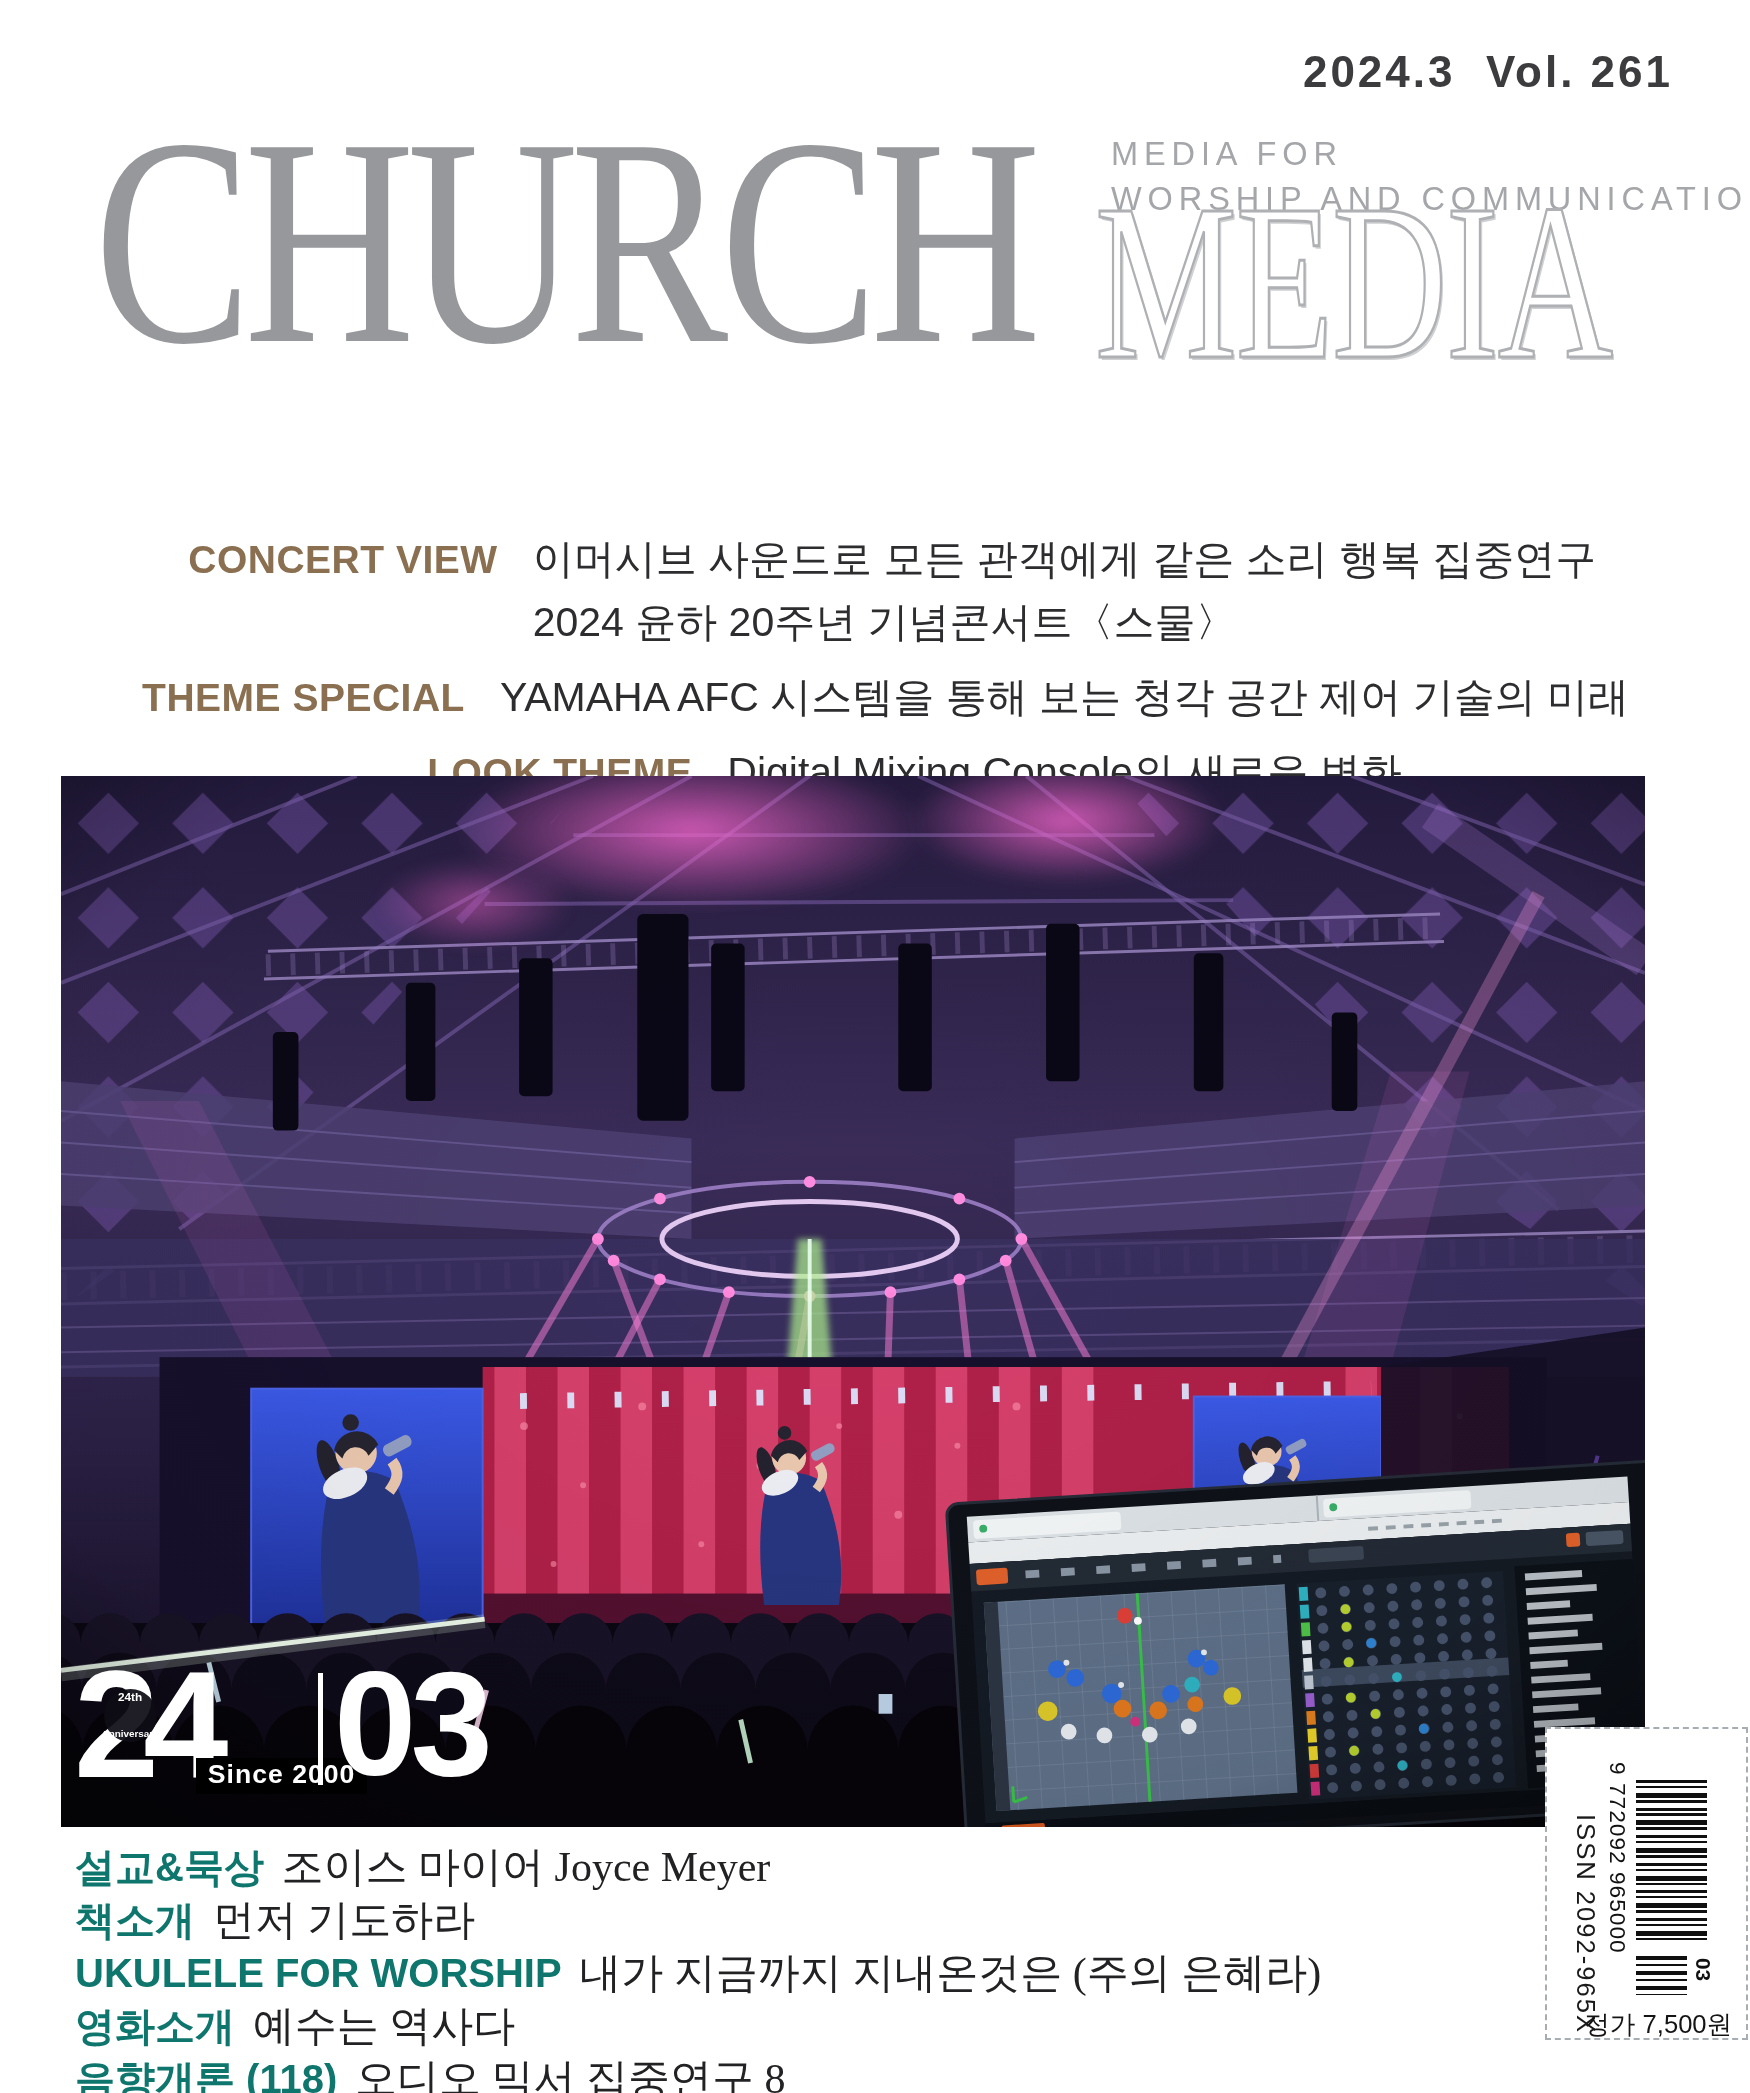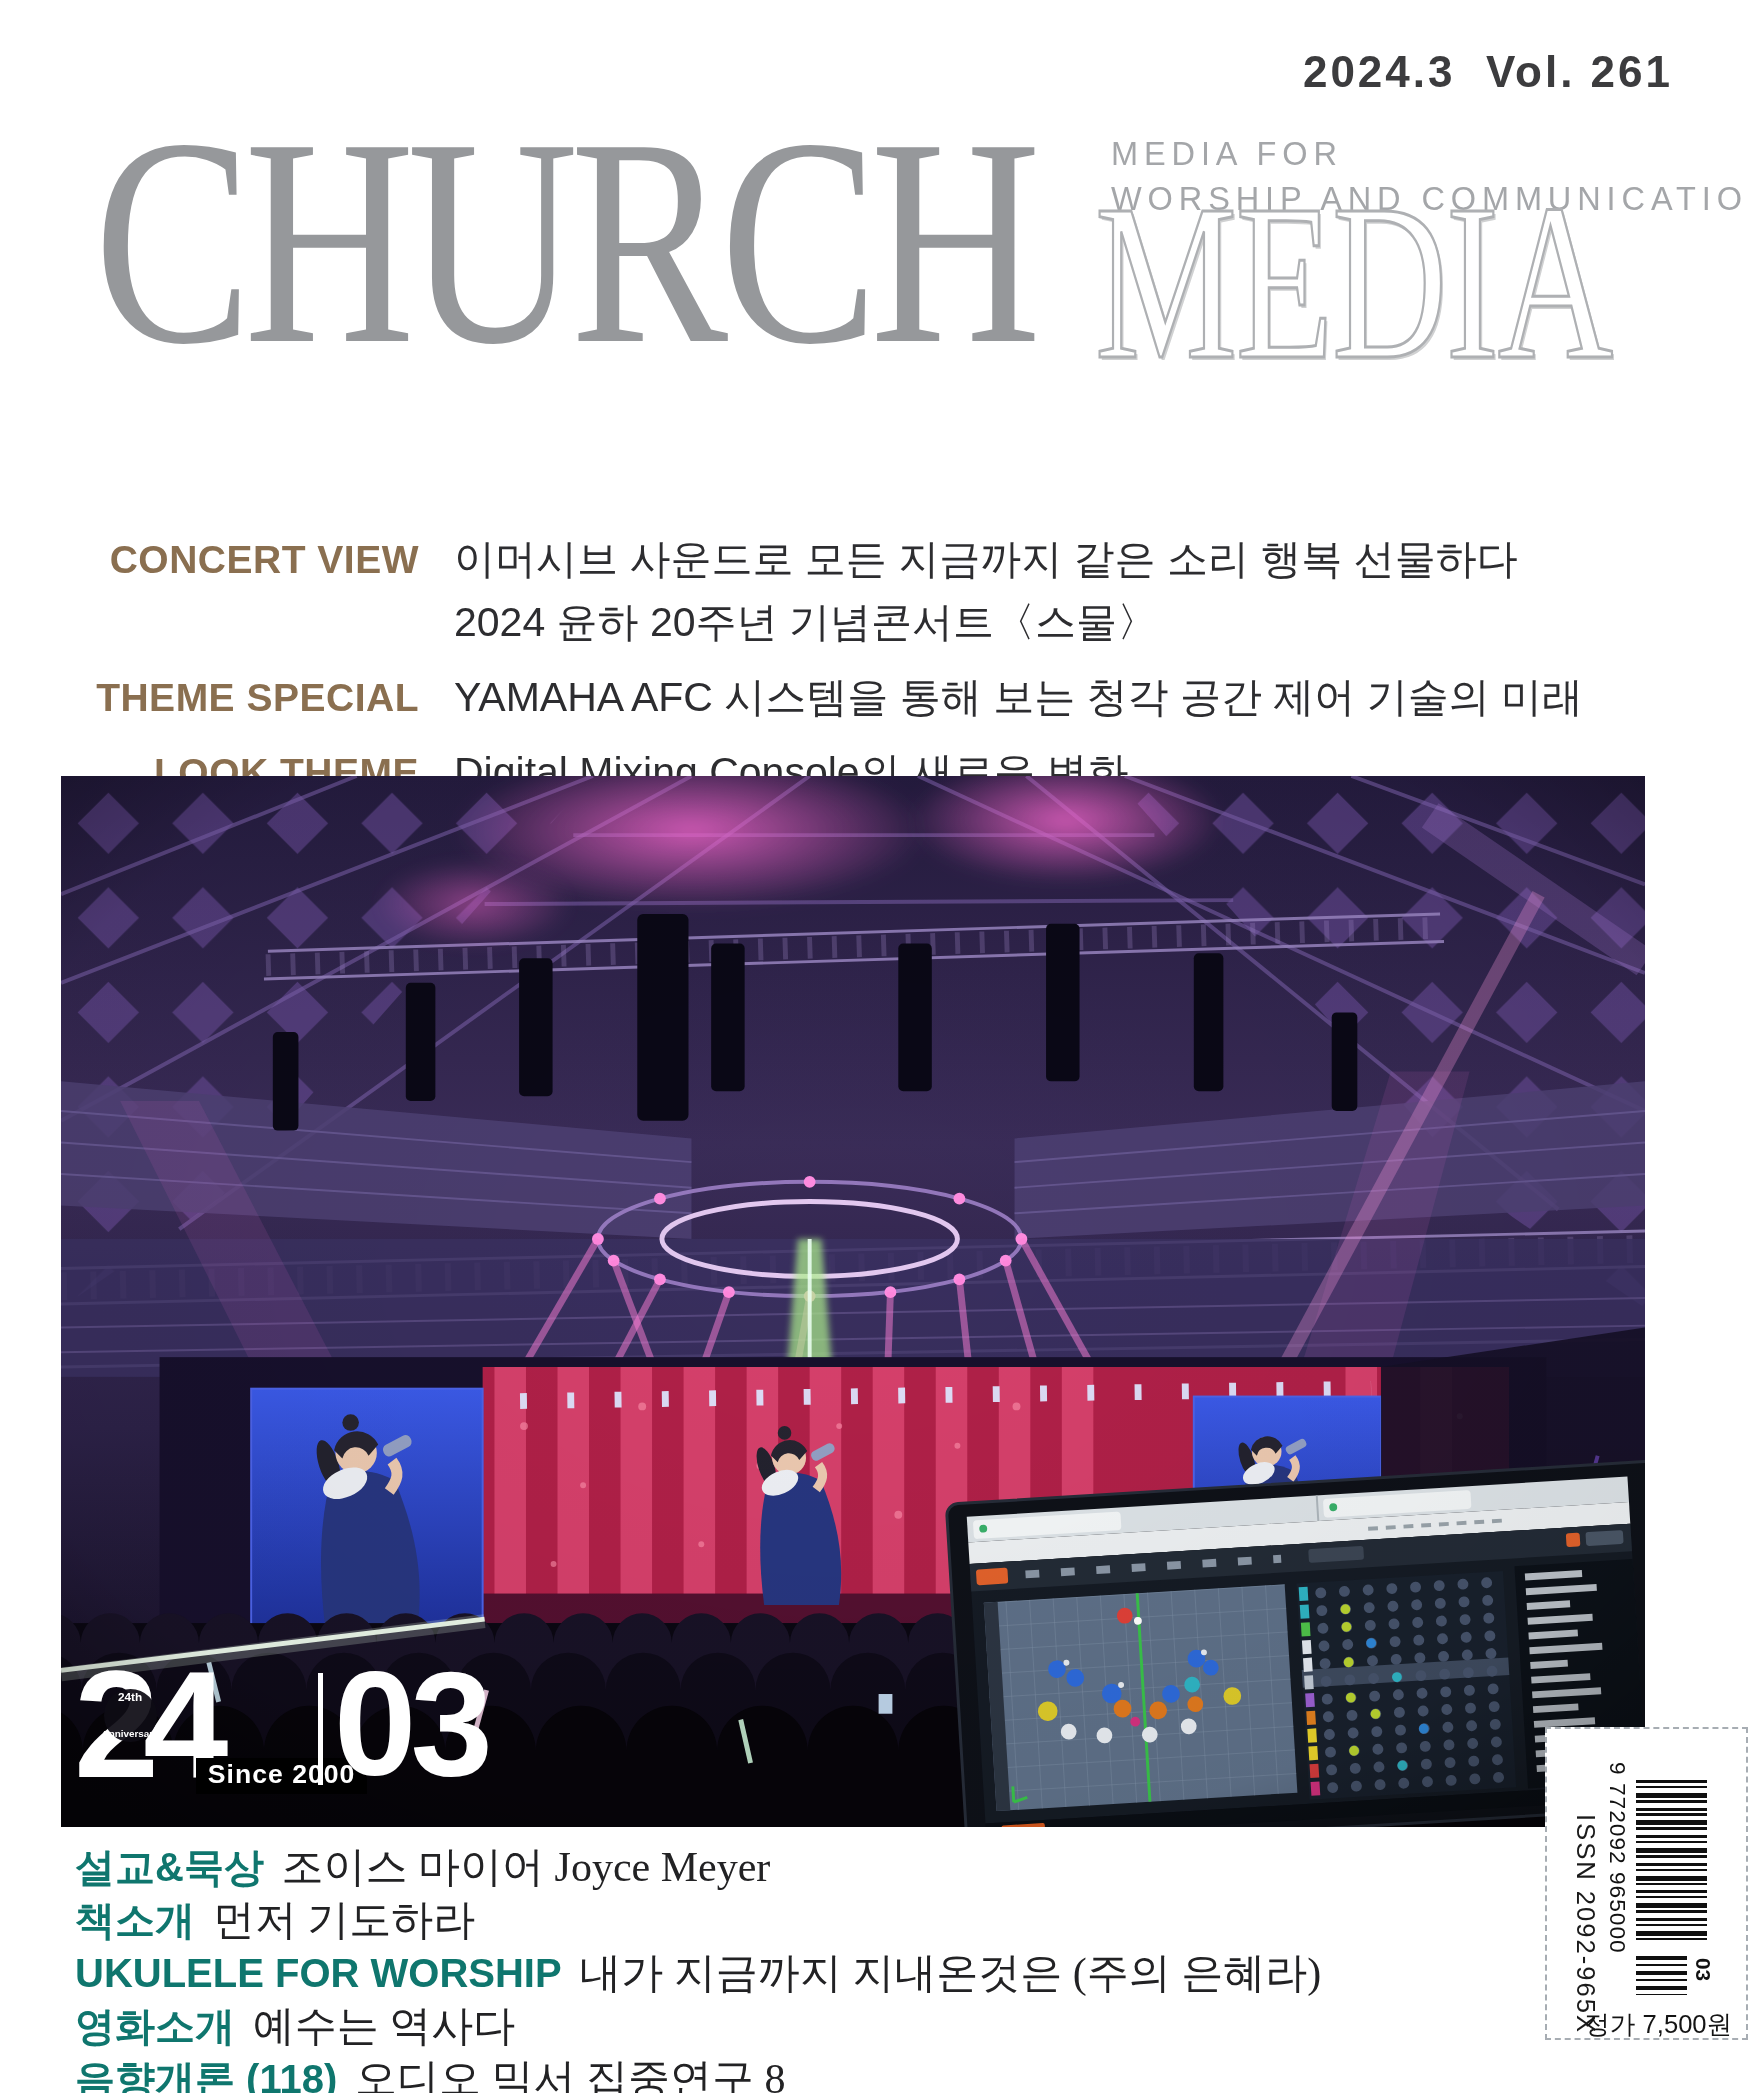--- a/index.html
+++ b/index.html
@@ -13,21 +13,21 @@
          font-size:296px;line-height:1;color:#96989b;letter-spacing:-9.9px;
          transform:scaleX(0.80);transform-origin:left top;white-space:pre;}
   .logo-media{position:absolute;left:1095px;top:171px;font-family:"Liberation Serif",serif;
          font-size:222px;line-height:1;color:#ffffff;letter-spacing:-2px;
          -webkit-text-stroke:3px #aeb0b3;text-shadow:3px 3px 0 rgba(150,152,155,.45);
          transform:scaleX(0.72);transform-origin:left top;white-space:pre;}
   .tagline{position:absolute;left:1111px;top:132px;font-size:32.5px;line-height:45px;
          color:#a4a6a9;letter-spacing:5.9px;white-space:pre;}
   
   .toc{position:absolute;left:0;top:528px;width:1675px;}
-  .toc-row{display:flex;margin-bottom:11.8px;}
+  .toc-row{display:flex;margin-bottom:11.8px;justify-content:center;}
   .toc-label{width:419px;padding-right:35px;text-align:right;flex:none;
          font-weight:bold;font-size:39px;line-height:63px;color:#8a6f50;letter-spacing:0.5px;}
   .toc-content{font-size:41px;line-height:63px;color:#2d2d30;}
   
   .photo{position:absolute;left:61px;top:776px;width:1584px;height:1051px;background:#241b3e;}
   .photo svg{display:block;}
   
   .badge{position:absolute;left:74px;top:1665px;z-index:3;color:#fff;}
   .badge-24{position:absolute;left:0;top:0;font-size:153px;line-height:118px;font-weight:bold;
          letter-spacing:-15.8px;}
@@ -73,21 +73,21 @@
   <div class="issue">2024.3  Vol. 261</div>
 
   <div class="logo-church">CHURCH</div>
   <div class="tagline"><span>MEDIA FOR</span><br><span>WORSHIP AND COMMUNICATION</span></div>
   <div class="logo-media">MEDIA</div>
 
   <div class="toc">
     <div class="toc-row">
       <div class="toc-label">CONCERT VIEW</div>
       <div class="toc-content">
-        <div>이머시브 사운드로 모든 지금까지 같은 소리 행복 선물하다</div>
+        <div>이머시브 사운드로 모든 관객에게 같은 소리 행복 집중연구</div>
         <div>2024 윤하 20주년 기념콘서트〈스물〉</div>
       </div>
     </div>
     <div class="toc-row">
       <div class="toc-label">THEME SPECIAL</div>
       <div class="toc-content">YAMAHA AFC 시스템을 통해 보는 청각 공간 제어 기술의 미래</div>
     </div>
     <div class="toc-row">
       <div class="toc-label">LOOK THEME</div>
       <div class="toc-content">Digital Mixing Console의 새로운 변화</div>

